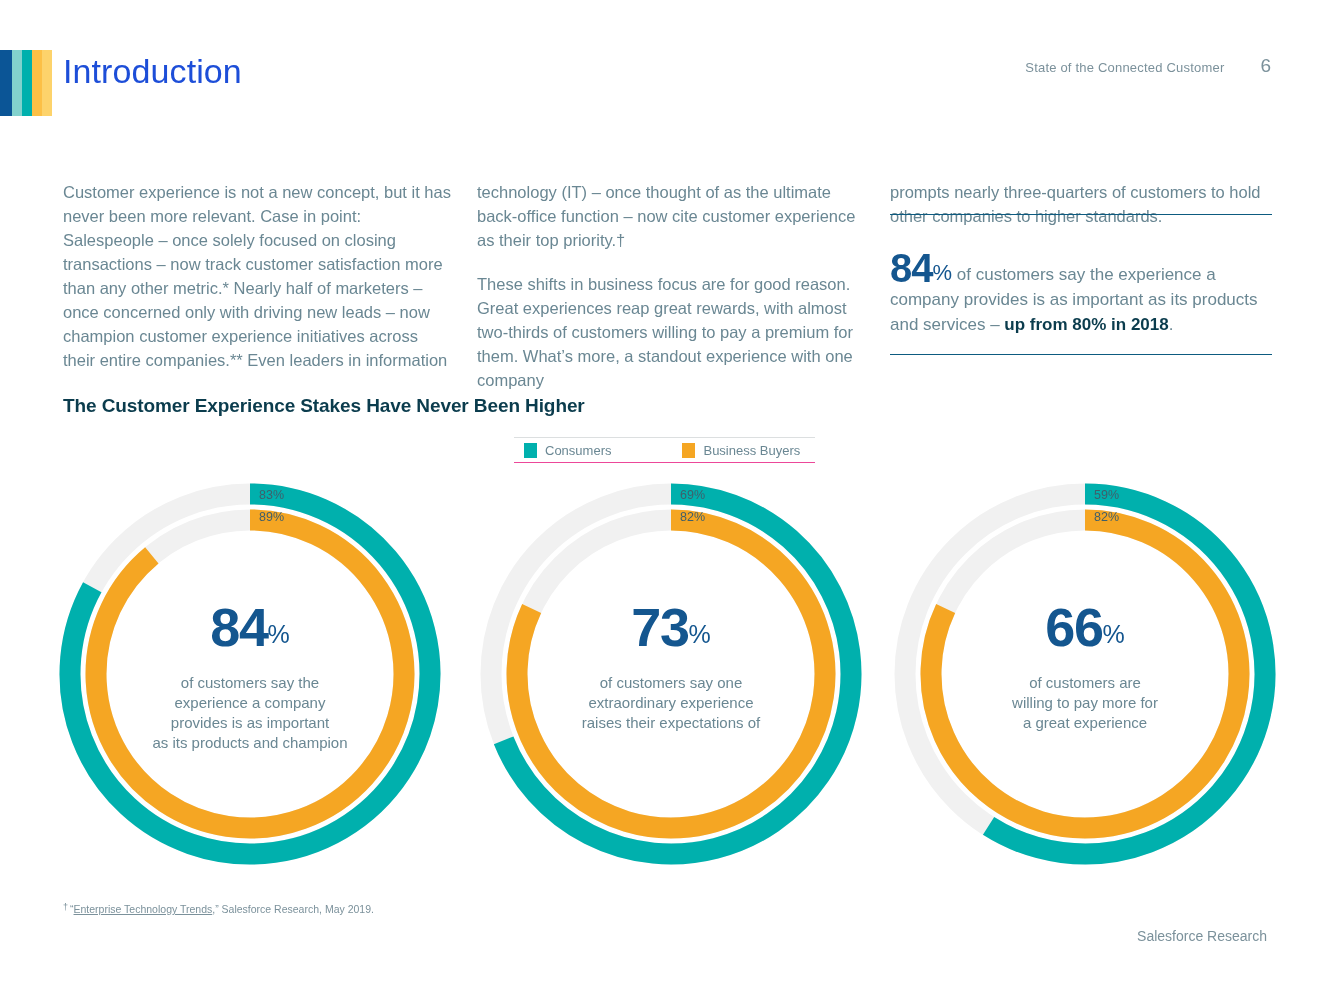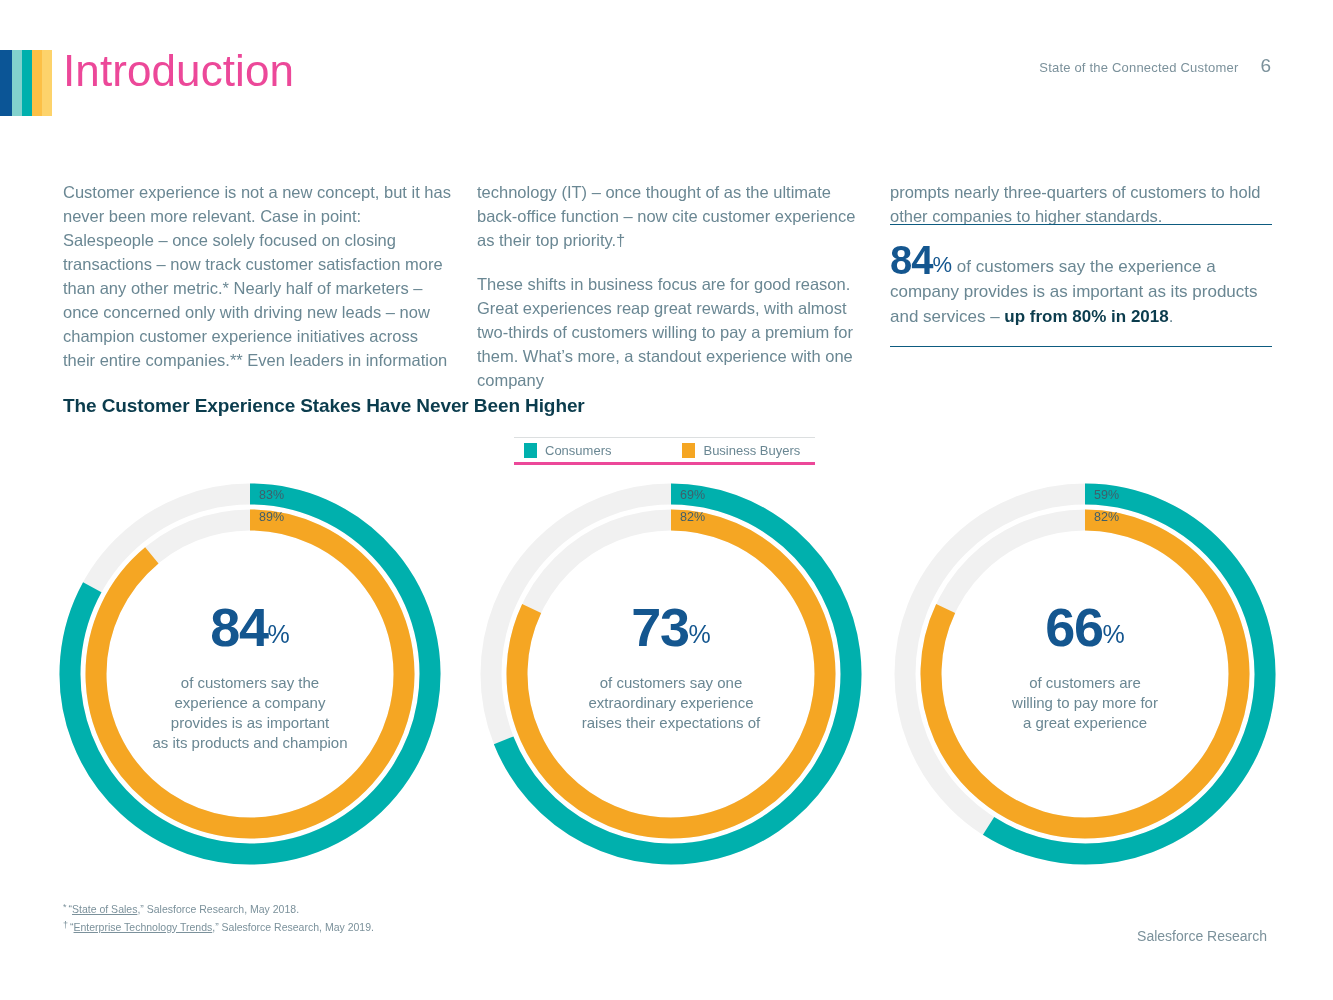--- a/index.html
+++ b/index.html
@@ -30,35 +30,35 @@
   .stripe.s0 { width: 12px; }
   .stripe.s1 { width: 10px; }
   .stripe.s2 { width: 10px; }
   .stripe.s3 { width: 10px; }
   .stripe.s4 { width: 10px; }
 
   #page-title {
     position: absolute;
     left: 63px;
     top: 47px;
-    font-size: 44px;
+    font-size: 34px;
     font-weight: 400;
-    color: #ec4899;
+    color: #1d4ed8;
     letter-spacing: 0.1px;
     line-height: 48px;
     font-family: "Liberation Sans", sans-serif;
   }
 
   #header-right {
     position: absolute;
     right: 62px;
     top: 55px;
     display: flex;
     align-items: baseline;
-    gap: 22px;
+    gap: 36px;
   }
   #doc-name {
     font-size: 13px;
     color: #7b919b;
     letter-spacing: 0.2px;
   }
   #page-number {
     font-size: 19px;
     color: #7b919b;
   }
@@ -76,25 +76,25 @@
   #col-2 { left: 477px; width: 380px; }
   #col-3 { left: 890px; width: 382px; }
 
   .col p { margin: 0 0 20px 0; }
   .col p:last-child { margin-bottom: 0; }
 
   
   #stat-callout {
     position: absolute;
     left: 890px;
-    top: 224px;
+    top: 214px;
     width: 382px;
     border-top: 1.6px solid #0d5b80;
     border-bottom: 1.6px solid #0d5b80;
-    padding: 17px 0 17px 0;
+    padding: 35px 0 17px 0;
     box-sizing: border-box;
   }
   #stat-callout .line {
     font-size: 17px;
     line-height: 25px;
     color: #6a8793;
   }
   #stat-big {
     font-size: 40px;
     font-weight: bold;
@@ -124,21 +124,21 @@
     letter-spacing: -0.1px;
   }
 
   #legend {
     position: absolute;
     left: 514px;
     top: 437px;
     width: 301px;
     height: 24px;
     border-top: 1px solid #dcdfe0;
-    border-bottom: 3px solid #ec4899;
+    border-bottom: 1px solid #ec4899;
     display: flex;
     align-items: center;
   }
   .legend-item {
     display: flex;
     align-items: center;
     gap: 8px;
     font-size: 13px;
     color: #6a8793;
   }
@@ -342,20 +342,17 @@
           <div>willing to pay more for</div>
           <div>a great experience</div>
         </div>
     </div>
   </div>
 
 </div>
 
 <div id="footnotes">
   <div>
-    <span class="fn-marker">*</span>“<span class="fn-link">State of Sales</span><span>,” Salesforce Research, May 2018.</span>
-  </div>
-  <div>
     <span class="fn-marker">†</span>“<span class="fn-link">Enterprise Technology Trends</span><span>,” Salesforce Research, May 2019.</span>
   </div>
 </div>
 
 <div id="brand-footer">Salesforce Research</div>
 
 </body></html>

